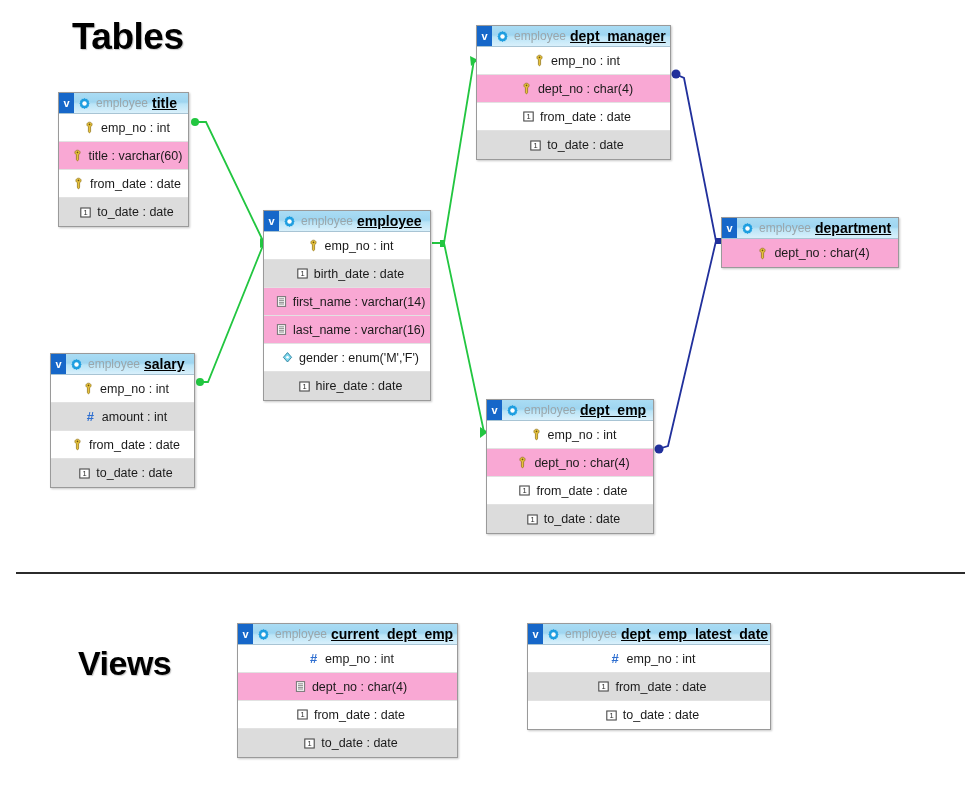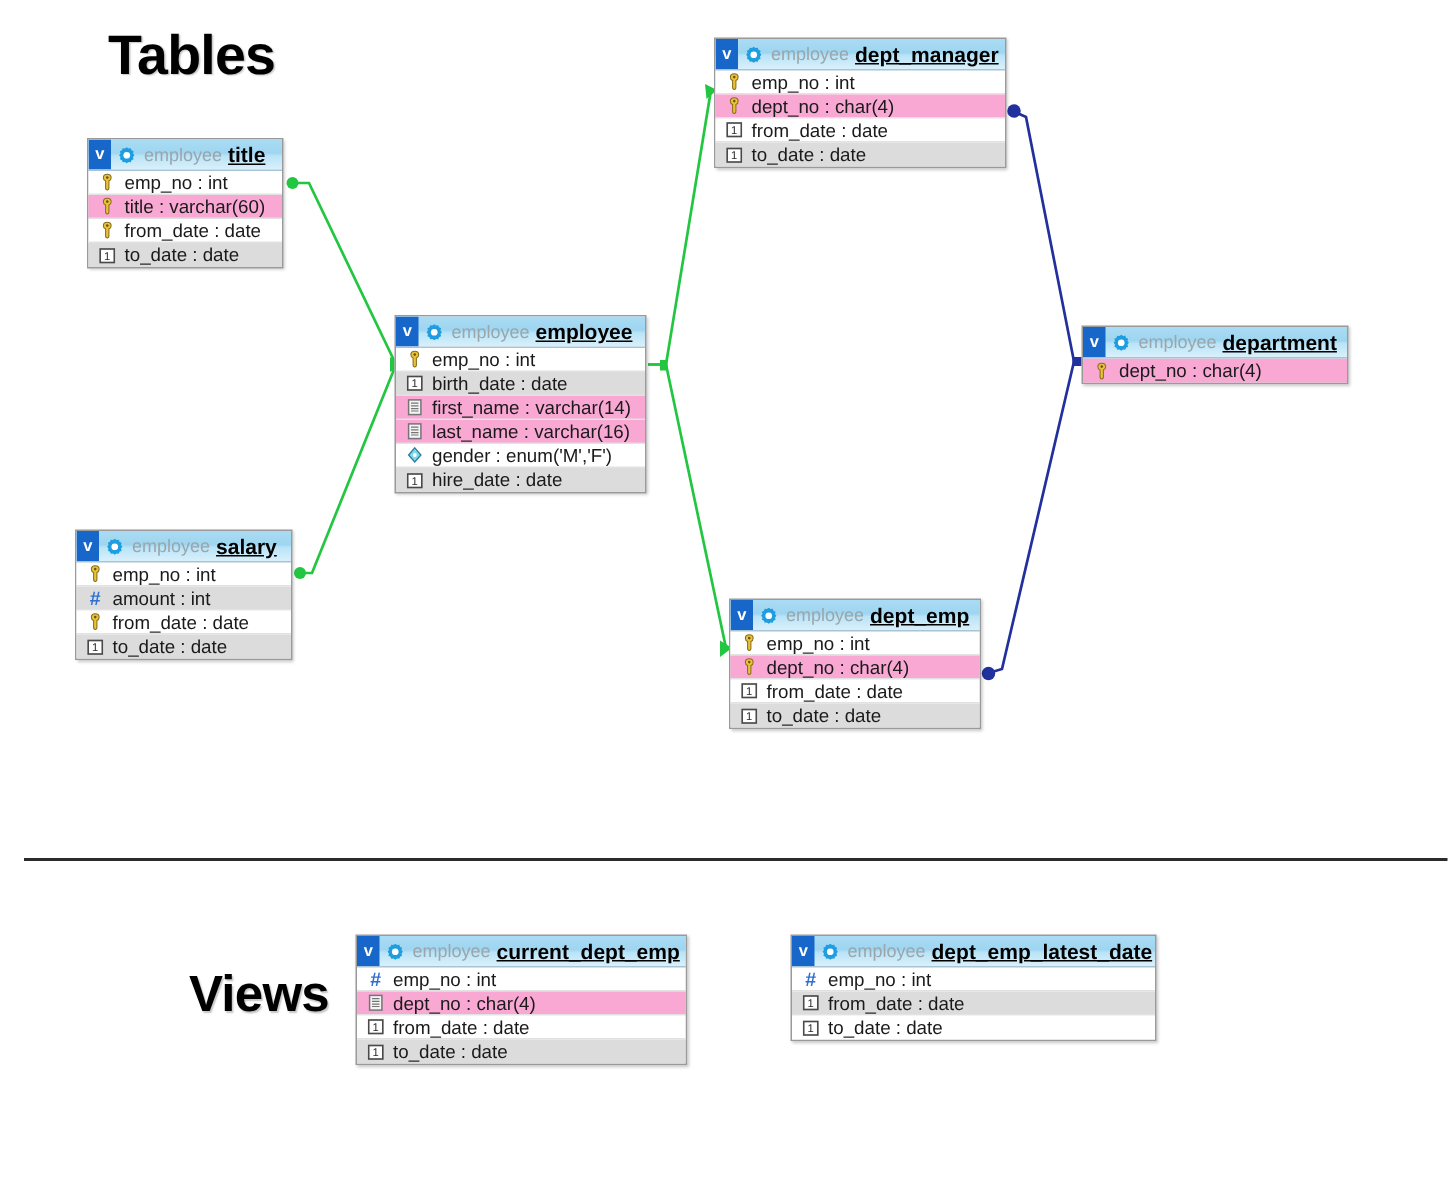--- a/index.html
+++ b/index.html
@@ -16,21 +16,21 @@
   
   .section-title{
     position:absolute;
     font-weight:bold;
     color:#000000;
     letter-spacing:-0.5px;
     white-space:nowrap;
     text-shadow:1px 1px 1px rgba(150,150,150,.55);
   }
   #tables-title{left:56px;top:16px;font-size:37px;}
-  #views-title{left:62px;top:644px;font-size:34px;margin-left:48px;}
+  #views-title{left:62px;top:644px;font-size:34px;}
 
   
   #section-divider{
     position:absolute;left:0;top:572px;width:965px;height:0;
     border-top:2px solid #2b2b2b;
   }
 
   
   #connectors{position:absolute;left:0;top:0;width:965px;height:791px;}
 
@@ -76,28 +76,29 @@
     white-space:nowrap;
   }
   .table-name{
     color:#000000;
     font-size:14px;
     font-weight:bold;
     white-space:nowrap;
     text-decoration:underline;
   }
   .col{
-    height:16px;
+    height:28px;
     display:flex;
     align-items:center;
     box-sizing:border-box;
     padding-left:7px;
     border-bottom:1px solid #e2e2e2;
     white-space:nowrap;
     overflow:hidden;
+    justify-content:center;
   }
   .col:last-child{border-bottom:none;}
   .col.white{background:#ffffff;}
   .col.gray{background:#dcdcdc;}
   .col.pink{background:#f9a8d4;}
   .col-icon{
     width:11px;height:13px;flex:0 0 auto;margin-right:6px;
     display:block;
   }
   .col-text{color:#1a1a1a;font-size:12.5px;}

